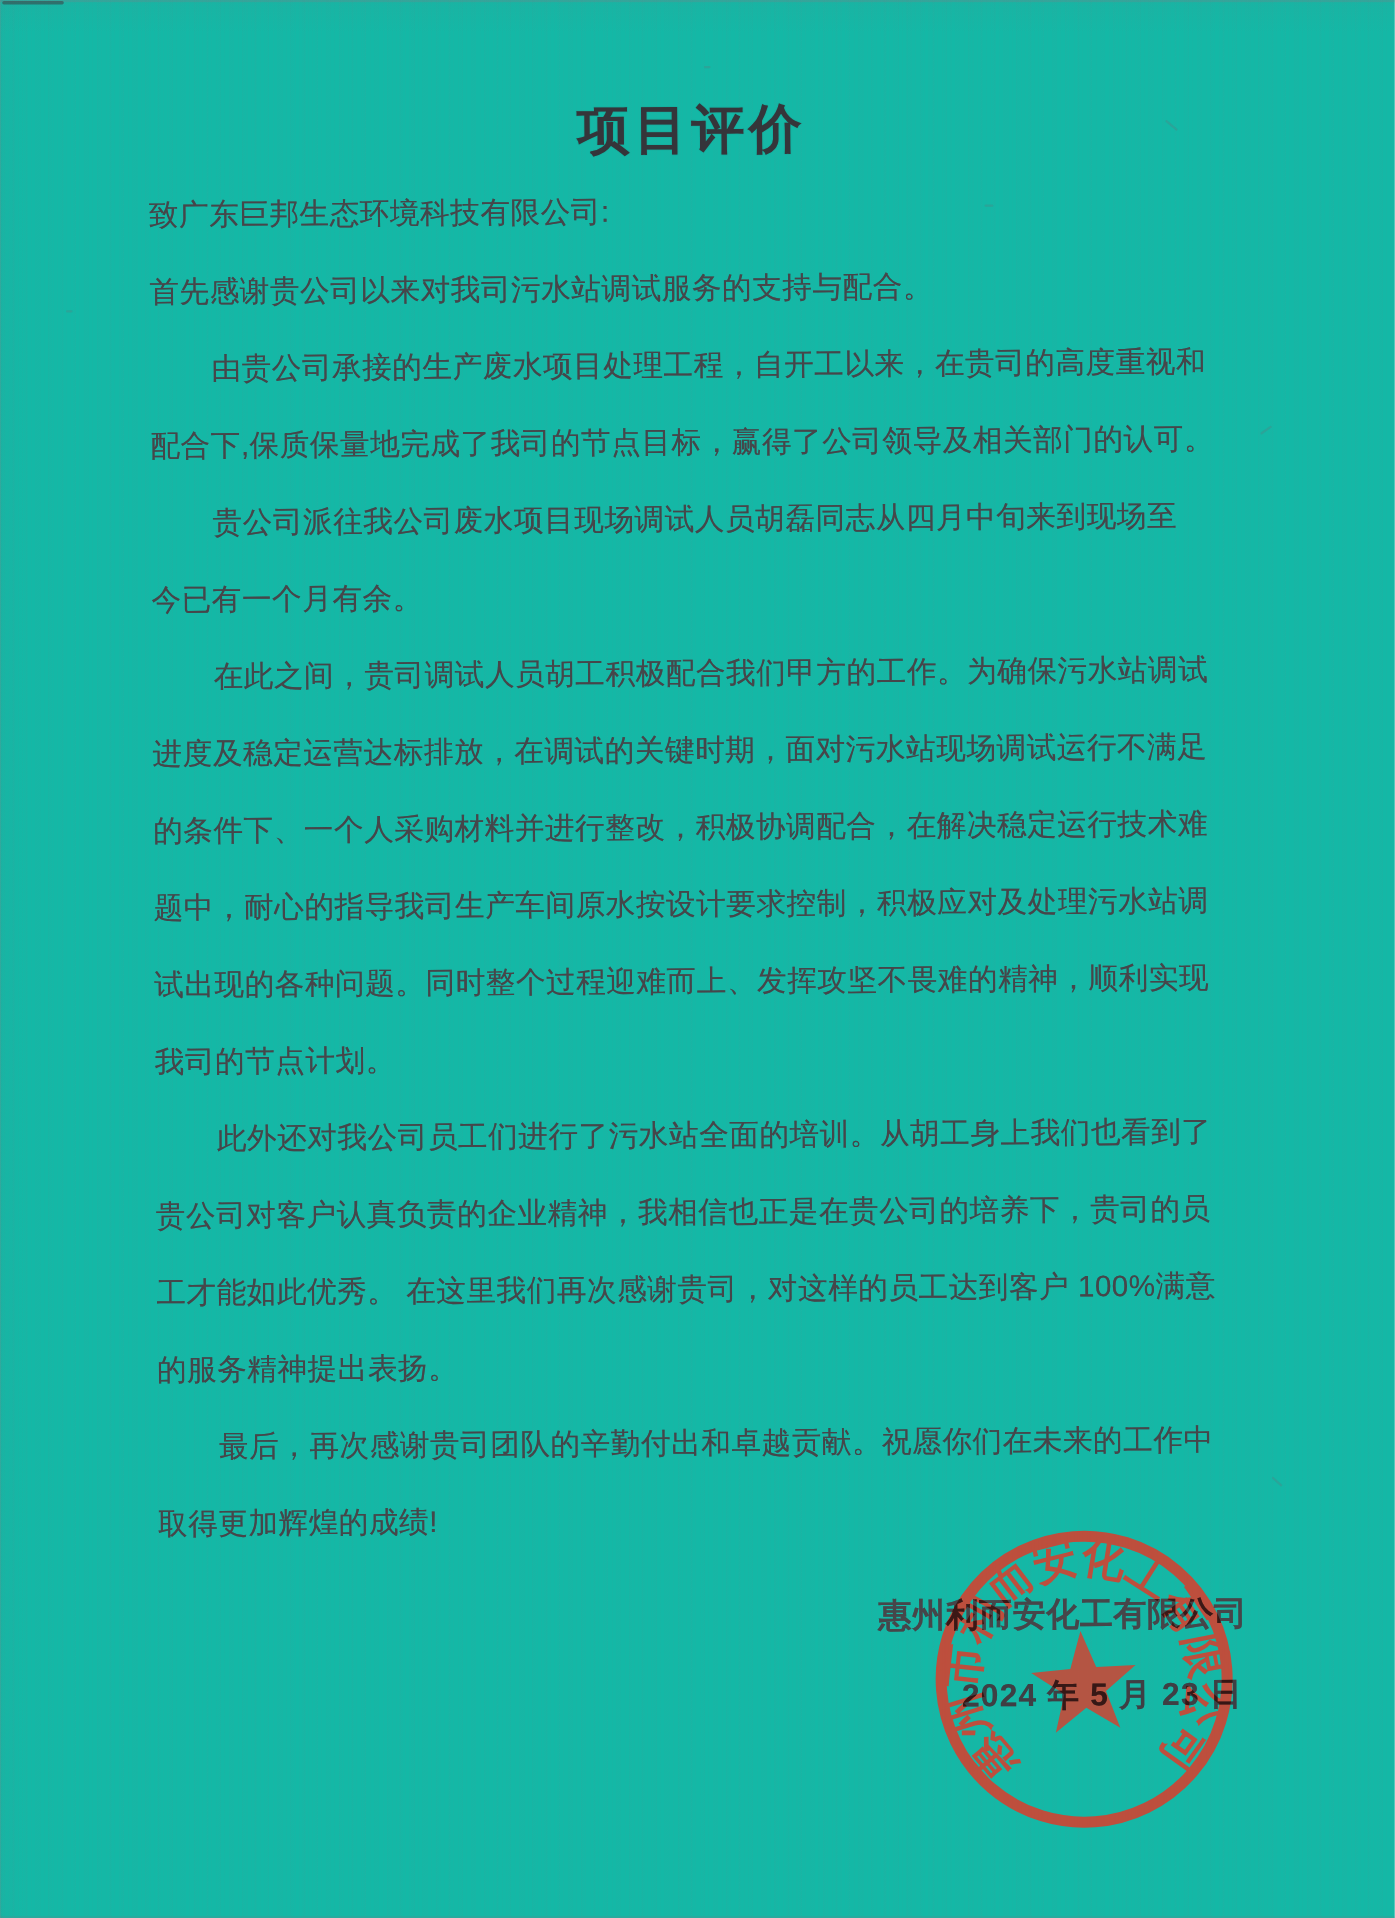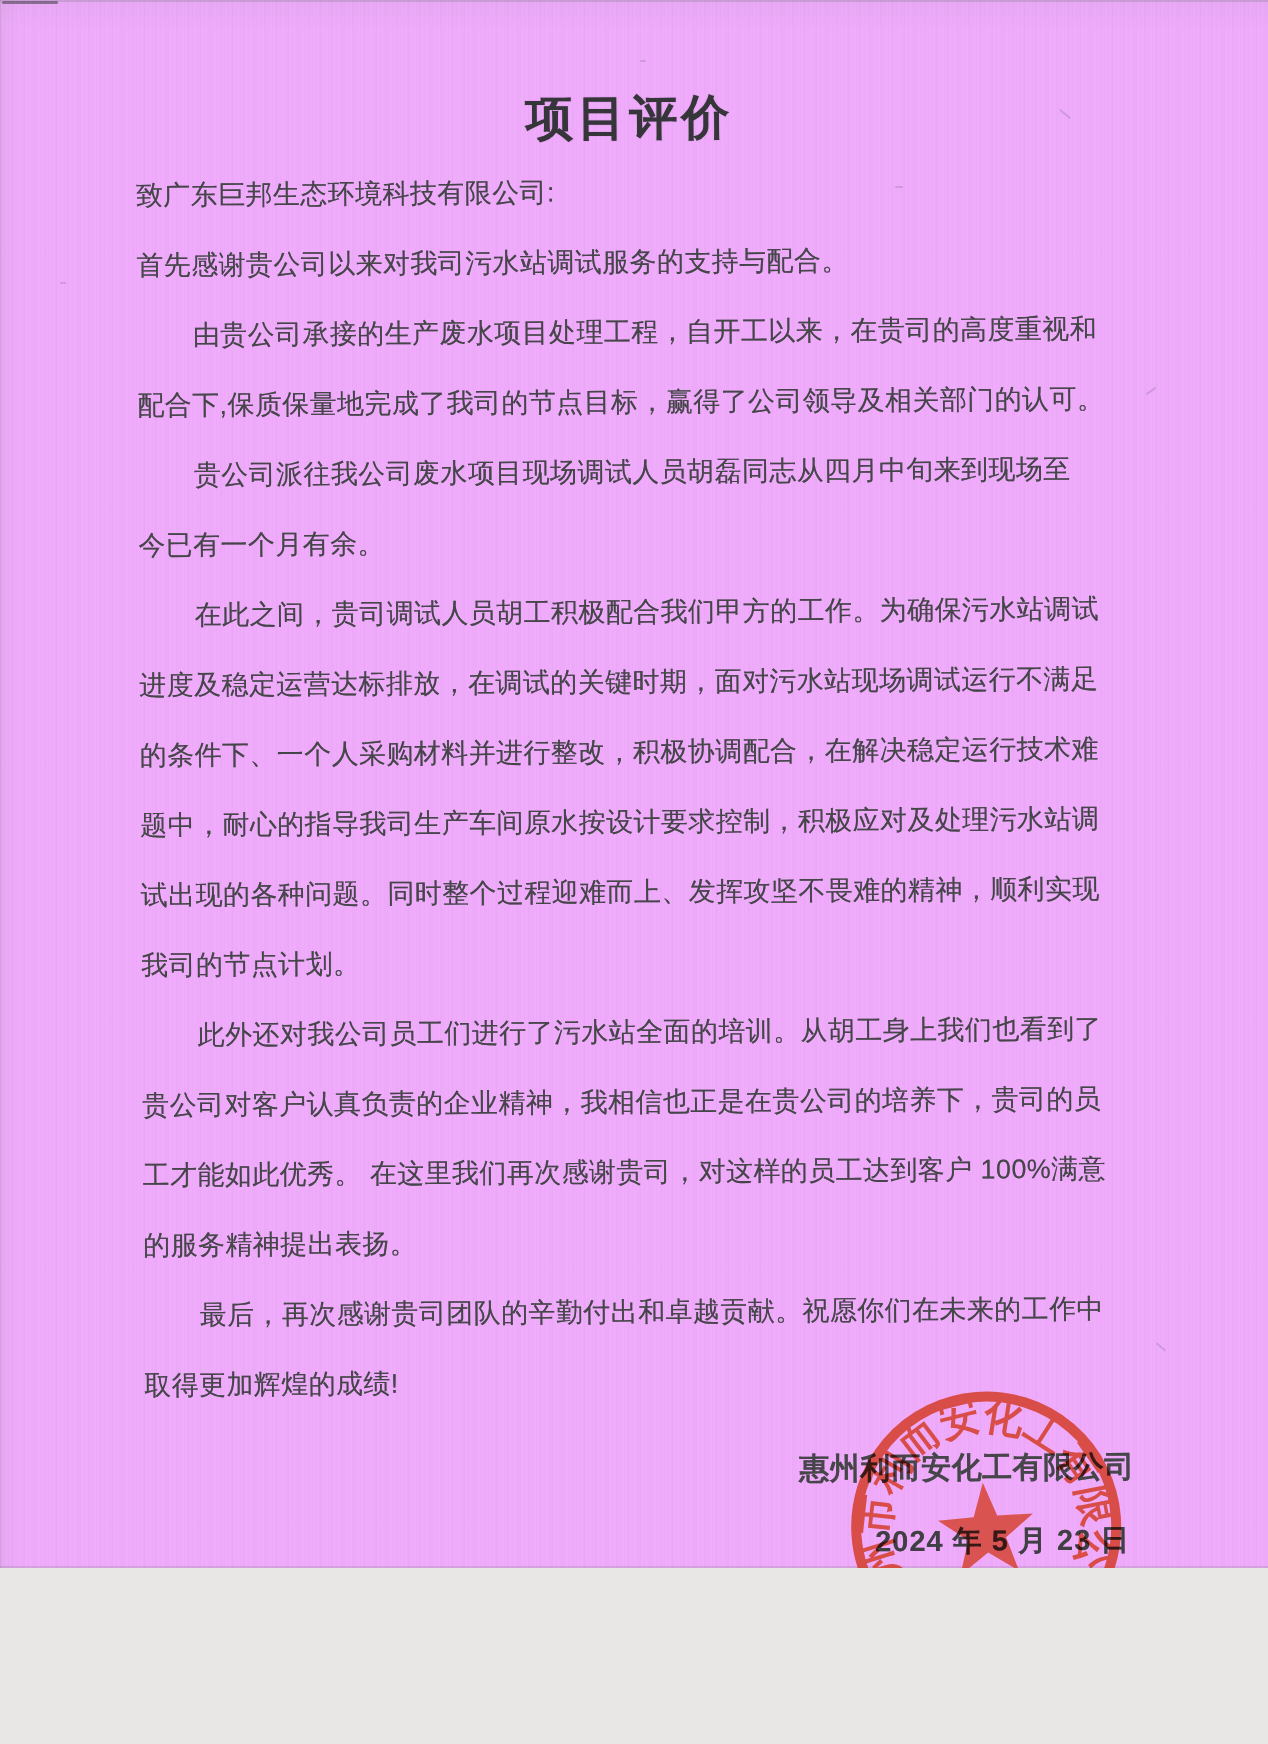--- a/index.html
+++ b/index.html
@@ -1,19 +1,19 @@
 <!DOCTYPE html>
 <html><head>
 <meta charset="utf-8">
 <style>
   html,body{margin:0;padding:0;background:#e8e7e5;}
   .page{
     position:relative;
-    width:1268px;height:1568px;
-    background:#f0abfc;
+    width:1268px;height:1744px;
+    background:#14b8a6;
     overflow:hidden;
     font-family:"Liberation Sans", sans-serif;
   }
   
   .texture{
     position:absolute;inset:0;pointer-events:none;
     background:
       repeating-linear-gradient(90deg, rgba(120,120,128,0.030) 0 1px, rgba(0,0,0,0) 1px 4px),
       repeating-linear-gradient(90deg, rgba(120,120,128,0.022) 0 3px, rgba(0,0,0,0) 3px 11px),
       linear-gradient(180deg, rgba(110,110,118,0.05) 0 4px, rgba(0,0,0,0) 30px),

